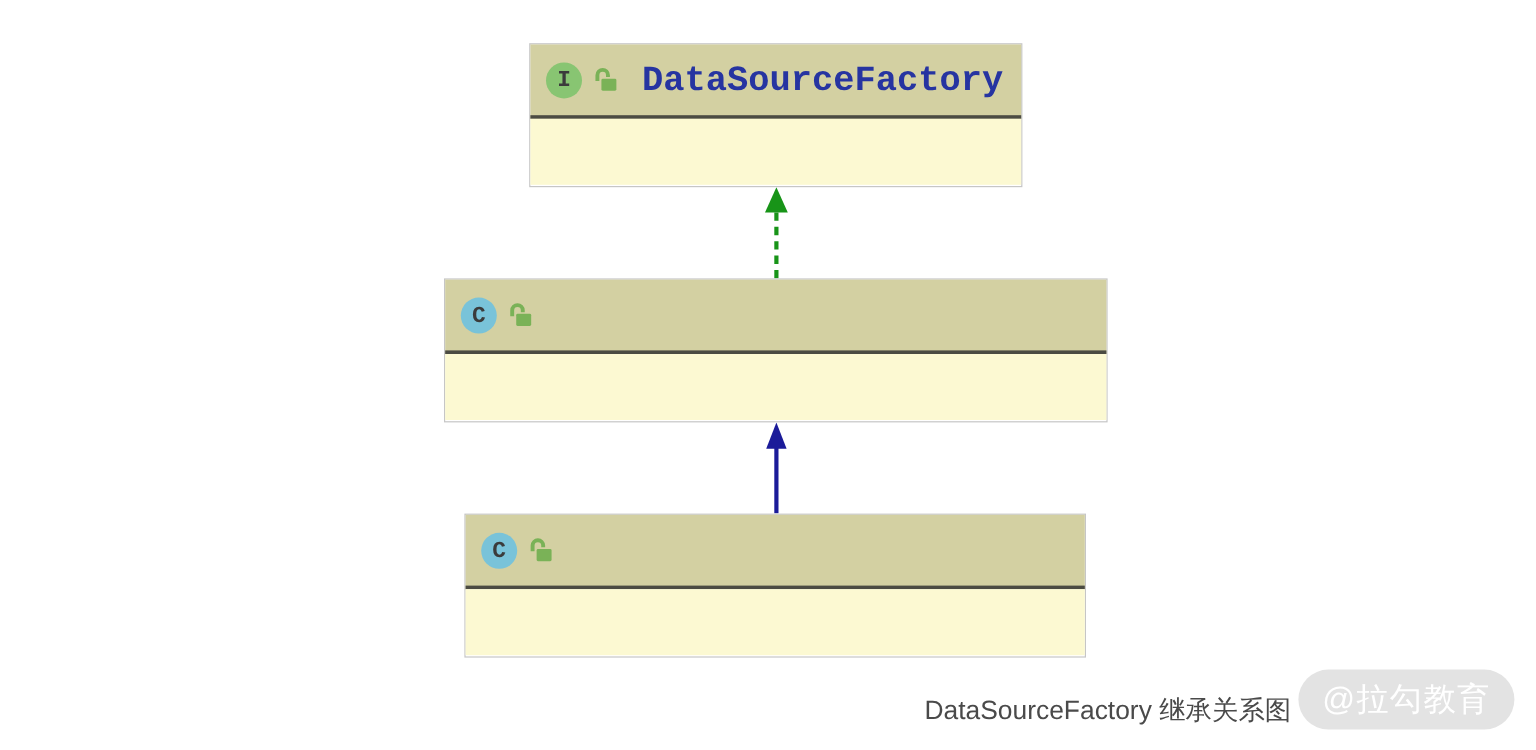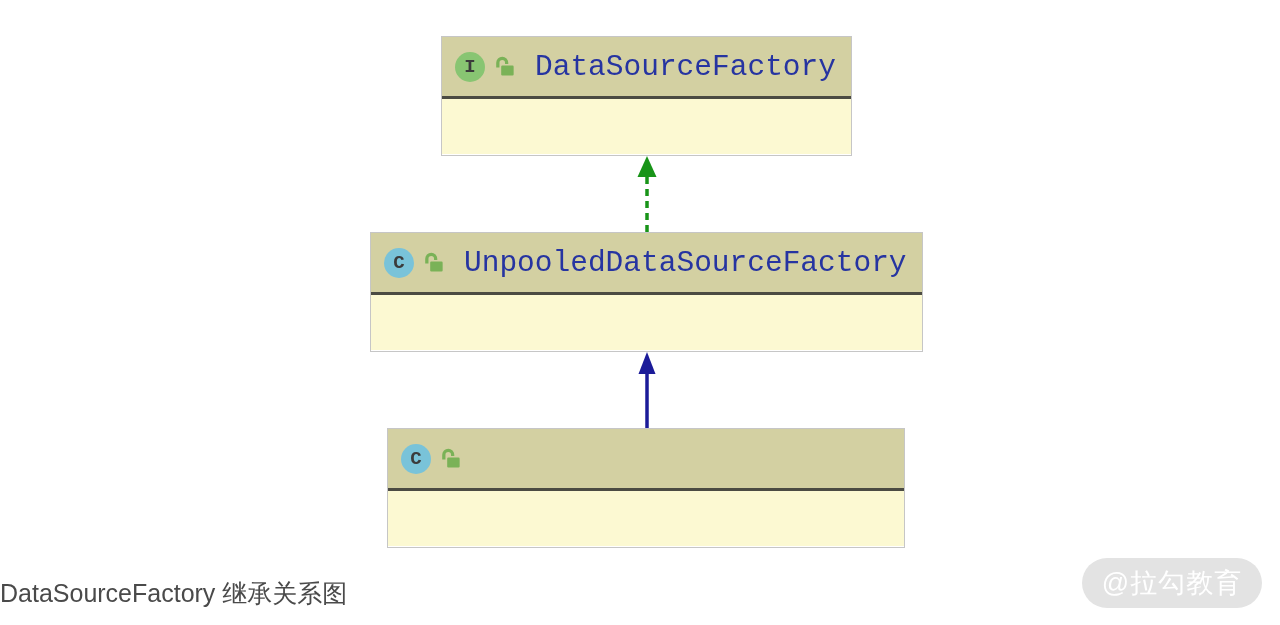--- a/index.html
+++ b/index.html
@@ -13,32 +13,32 @@
 
   .badge{width:30px;height:30px;border-radius:50%;display:flex;align-items:center;justify-content:center;
          font-family:"Liberation Mono","DejaVu Sans Mono",monospace;font-weight:bold;font-size:19px;
          color:#3b3b3b;flex:0 0 auto;}
   .badge.iface{background:#88c572;}
   .badge.cls{background:#79c3d9;}
 
   .lock{margin-left:9px;flex:0 0 auto;display:block;}
 
   .node-title{margin-left:18px;font-family:"Liberation Mono","DejaVu Sans Mono",monospace;
-              font-size:29.5px;color:#2634a1;white-space:nowrap;letter-spacing:0px;}
+              font-size:29.5px;color:#2634a1;white-space:nowrap;letter-spacing:0px;font-weight:bold;}
 
   .node-1{left:441px;top:36px;width:411px;}
   .node-2{left:370px;top:232px;width:553px;}
   .node-3{left:387px;top:428px;width:518px;}
 
   .edge{position:absolute;width:26px;height:76px;left:634px;}
   .edge-1{top:156px;}
   .edge-2{top:352px;}
 
-  .caption{position:absolute;left:0;top:577px;width:1076px;text-align:left;
-           font-size:25px;color:#4a4a4a;}
+  .caption{position:absolute;left:0;top:577px;width:1076px;text-align:right;
+           font-size:22px;color:#4a4a4a;}
 
   .watermark{position:absolute;left:1082px;top:558px;width:180px;height:50px;border-radius:25px;
              background:#e3e3e3;color:#ffffff;display:flex;align-items:center;justify-content:center;
              font-size:27px;letter-spacing:1px;text-align:center;}
 </style>
 </head>
 <body>
 
 <div class="canvas">
 
@@ -59,21 +59,20 @@
     <polygon points="13,0 3.5,21 22.5,21" fill="#189418"></polygon>
   </svg>
 
   <div class="uml-node node-2">
     <div class="node-header">
       <span class="badge cls">C</span>
       <svg class="lock" width="23" height="23" viewBox="0 0 24 24">
         <path d="M4 13 V8 a4.6 4.6 0 0 1 9.2 0 V9.5" fill="none" stroke="#7ab257" stroke-width="3.4"></path>
         <rect x="7.5" y="11" width="13" height="10.5" rx="1.2" fill="#7ab257"></rect>
       </svg>
-      <span class="node-title">UnpooledDataSourceFactory</span>
     </div>
     <div class="node-body"></div>
   </div>
 
   <svg class="edge edge-2" viewBox="0 0 26 76">
     <line x1="13" y1="76" x2="13" y2="18" stroke="#1b1b99" stroke-width="3.5"></line>
     <polygon points="13,0 4.5,22 21.5,22" fill="#1b1b99"></polygon>
   </svg>
 
   <div class="uml-node node-3">

